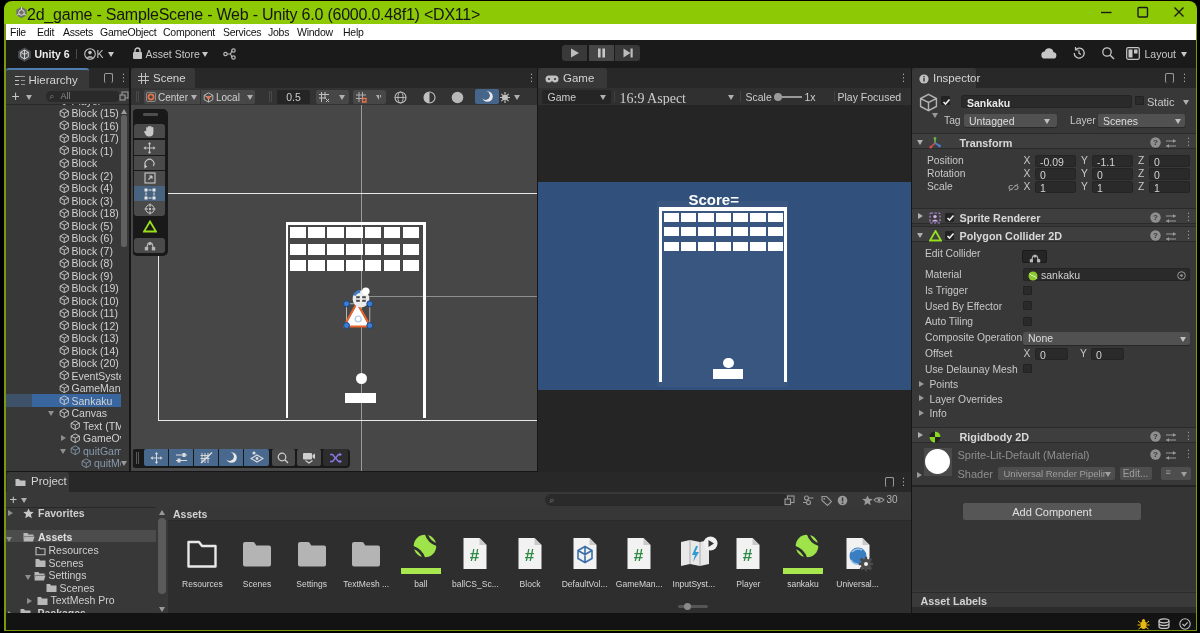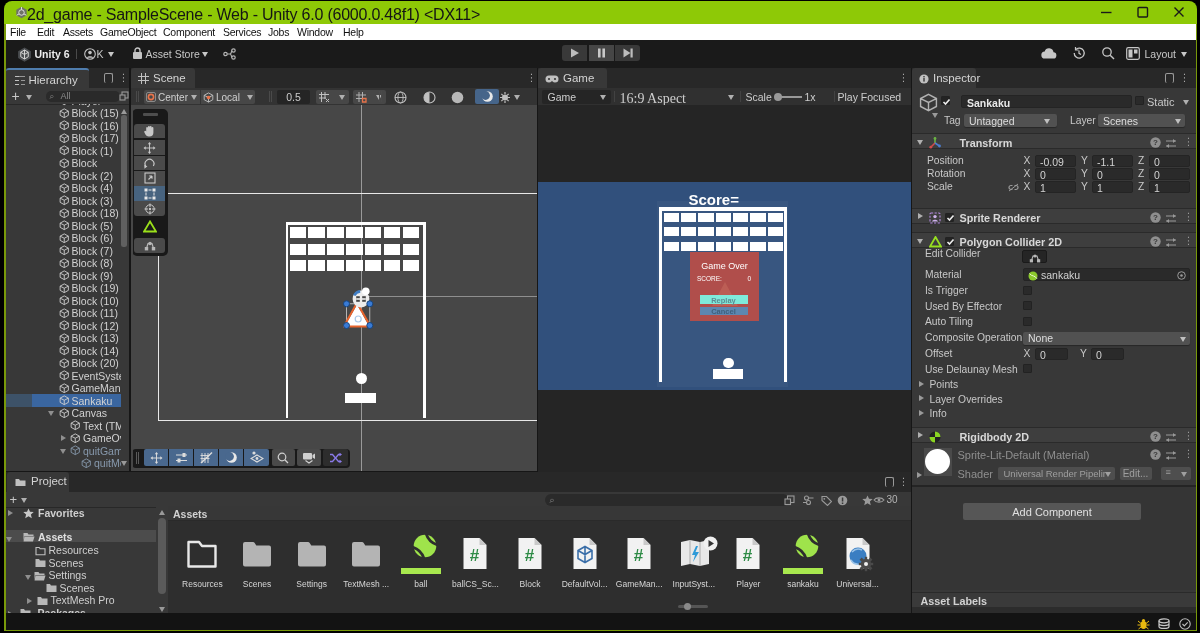--- a/index.html
+++ b/index.html
@@ -759,34 +759,20 @@
   <div class="abs" style="left:143.6px; top:136.5px; width:15.3px; height:9.3px; background:#ffffff;"></div>
   <div class="abs" style="left:160.9px; top:136.5px; width:15.3px; height:9.3px; background:#ffffff;"></div>
   <div class="abs" style="left:178.3px; top:136.5px; width:15.3px; height:9.3px; background:#ffffff;"></div>
   <div class="abs" style="left:195.6px; top:136.5px; width:15.3px; height:9.3px; background:#ffffff;"></div>
   <div class="abs" style="left:212.9px; top:136.5px; width:15.3px; height:9.3px; background:#ffffff;"></div>
   <div class="abs" style="left:230.2px; top:136.5px; width:15.3px; height:9.3px; background:#ffffff;"></div>
 
   <div class="abs" style="left:185.5px; top:252.5px; width:10.5px; height:10.5px; background:#ffffff; border-radius:50%;"></div>
   <div class="abs" style="left:175px; top:264px; width:30px; height:9.5px; background:#ffffff;"></div>
 
-  <div class="abs" style="left:152.5px; top:147px; width:69px; height:69px; background:#b04e4b;">
-    <svg style="position:absolute; left:20px; top:28px;" width="30" height="28" viewBox="0 0 30 28">
-      <polygon points="15,2 28,26 2,26" fill="#bc5e55"></polygon>
-    </svg>
-    <div style="position:absolute; left:0; top:9px; width:69px; text-align:center; font-size:9px; color:#ffffff;">Game Over</div>
-    <div style="position:absolute; left:7px; top:23px; font-size:6.5px; color:#ffffff;">SCORE:</div>
-    <div style="position:absolute; right:8px; top:23px; font-size:6.5px; color:#ffffff;">0</div>
-    <div style="position:absolute; left:9.5px; top:43px; width:48px; height:9px; background:#7fe9da;">
-      <div style="position:absolute; left:0; top:0.5px; width:48px; text-align:center; font-size:7.5px; font-weight:bold; color:#5f8a92;">Replay</div>
-    </div>
-    <div style="position:absolute; left:9.5px; top:54.5px; width:48px; height:8.5px; background:#5d87b0;">
-      <div style="position:absolute; left:0; top:0.5px; width:48px; text-align:center; font-size:7.5px; font-weight:bold; color:#3f607c;">Cancel</div>
-    </div>
-  </div>
 </div>
 </div>
 
 <div class="panel" id="project" style="left:5.5px; top:471.5px; width:905px; height:141.5px;">
   <div class="tabbar">
     <div class="tab" style="left:1.5px; width:62px;">
       <svg style="position:absolute; left:8px; top:6px;" width="11" height="9" viewBox="0 0 11 9">
         <path d="M0.5 1 h3.5 l1 1.5 h5.5 v5.5 h-10 Z" fill="#c0c0c0"></path>
       </svg>
       <span style="left:24px;">Project</span>
@@ -1145,21 +1131,21 @@
         </svg>
         <svg class="abs" style="left:253px; top:3.5px;" width="12" height="11" viewBox="0 0 12 11">
           <g stroke="#9a9a9a" stroke-width="1.2" fill="none">
             <path d="M1 3 h10 M1 8 h10"></path>
           </g>
           <polygon points="8,1 10.5,3 8,5" fill="#9a9a9a"></polygon>
           <polygon points="4,6 1.5,8 4,10" fill="#9a9a9a"></polygon>
         </svg>
         <div class="abs" style="left:272px; top:1.5px; color:#9a9a9a; font-size:10px;">⋮</div>
       </div>
-<div class="chdr" style="top:144px;padding-left:20px;">
+<div class="chdr" style="top:138px;padding-left:20px;">
         <div class="exp d" style="left:5.5px; top:6px; border-top-color:#b0b0b0;"></div>
         <svg class="abs" style="left:17px; top:2.5px;" width="13" height="12" viewBox="0 0 13 12">
           <polygon points="6.5,1 12,10.5 1,10.5" fill="none" stroke="#97e020" stroke-width="1.8"></polygon>
         </svg>
         <div class="cbox" style="left:33px; top:3.5px; background:#232323;"></div>
         <svg class="abs" style="left:34px; top:5.0px;" width="9" height="8" viewBox="0 0 9 8">
           <path d="M1.5 4 L3.5 6 L7.5 1.5" stroke="#ececec" stroke-width="1.6" fill="none"></path>
         </svg>
         <span style="position:absolute; left:48px; top:2.5px; font-size:10.8px; font-weight:bold; color:#d8d8d8;">Polygon Collider 2D</span>
         <svg class="abs" style="left:238px; top:3px;" width="11" height="11" viewBox="0 0 11 11">

